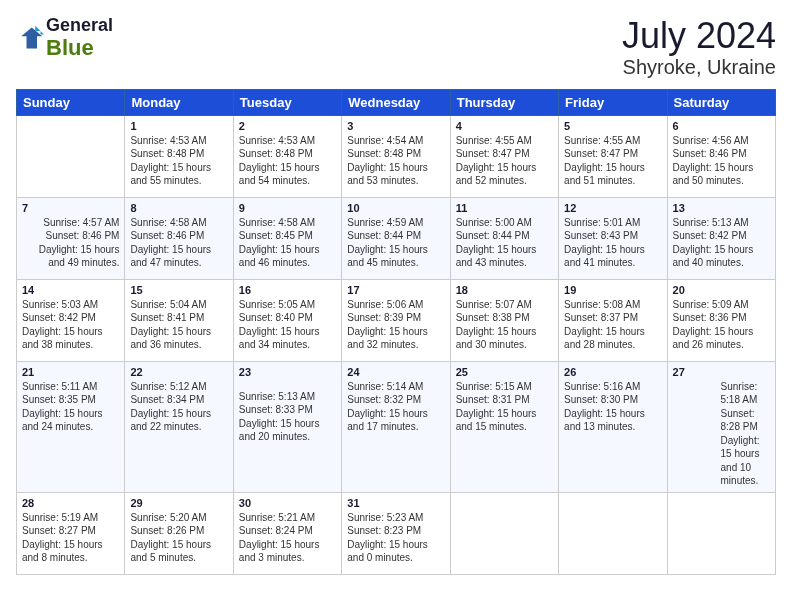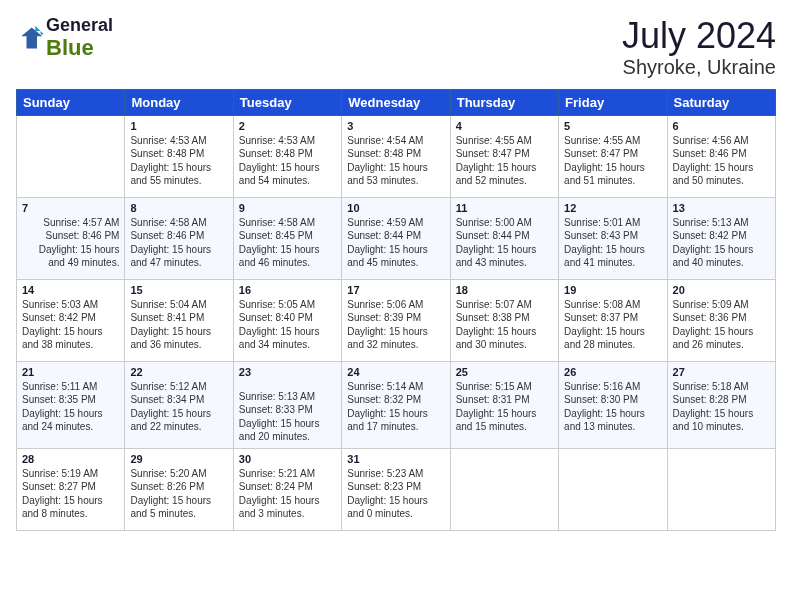--- a/index.html
+++ b/index.html
@@ -303,21 +303,21 @@
           </td>
           <td>
             <div class="day-num">26</div>
             <div class="cell-text" style="white-space: pre-line;">Sunrise: 5:16 AM
 Sunset: 8:30 PM
 Daylight: 15 hours
 and 13 minutes.</div>
           </td>
           <td>
             <div class="day-num">27</div>
-            <div class="cell-text" style="white-space: pre-line;">Sunrise: 5:18 AM
+            <div class="cell-text" style="white-space: pre-line; margin-left: 48px;">Sunrise: 5:18 AM
 Sunset: 8:28 PM
 Daylight: 15 hours
 and 10 minutes.</div>
           </td>
         </tr>
         <tr>
           <td>
             <div class="day-num">28</div>
             <div class="cell-text" style="white-space: pre-line;">Sunrise: 5:19 AM
 Sunset: 8:27 PM

